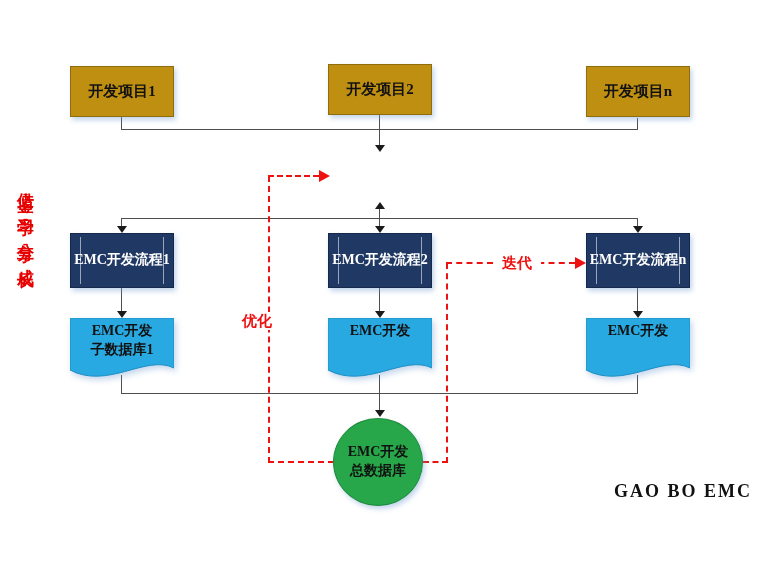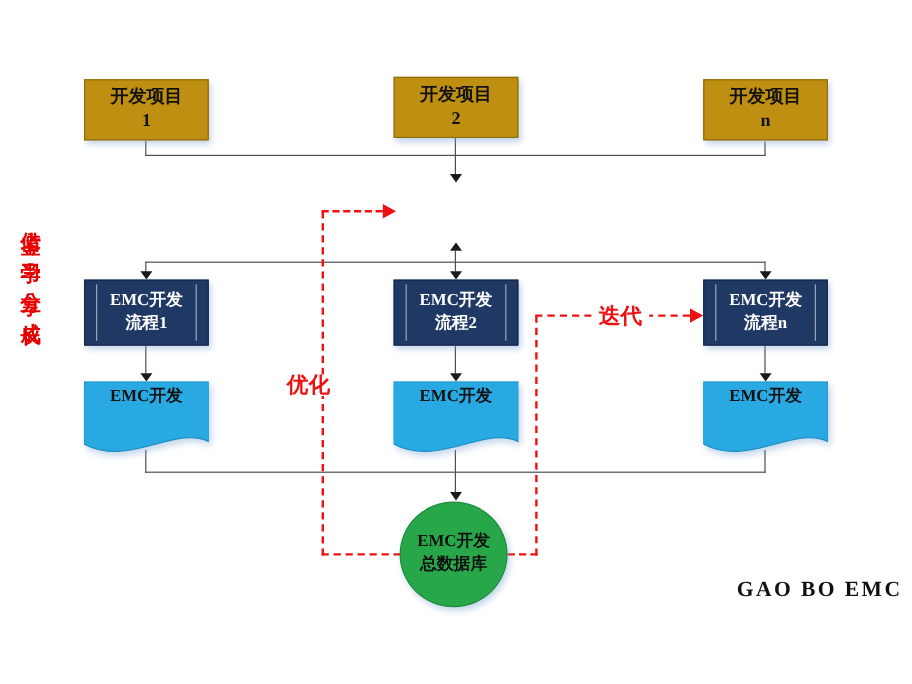--- a/index.html
+++ b/index.html
@@ -13,21 +13,21 @@
   }
   html,body{margin:0;padding:0;background:#e9e9e9;}
   #stage{
     position:relative;width:760px;height:570px;background:#ffffff;
     font-family:"Liberation Serif","DejaVu Serif",serif;
     overflow:hidden;margin:0 auto;
   }
   
   .node{
     position:absolute;box-sizing:border-box;
-    display:flex;flex-direction:column;align-items:center;justify-content:center;
+    display:flex;flex-direction:row;align-items:center;justify-content:center;
     text-align:center;font-weight:bold;line-height:1.3;
     box-shadow:2px 3px 5px rgba(120,160,210,.45);
   }
   .gold{width:104px;height:51px;background:var(--gold);border:1px solid var(--goldBorder);color:#111;font-size:15px;}
   .redbox{width:100px;height:50px;background:var(--red);border:1px solid var(--redBorder);color:#fff;font-size:15px;}
   .navy{width:104px;height:55px;background:var(--navy);border:1px solid var(--navyBorder);color:#fff;font-size:14px;}
   .stripes::before,.stripes::after{
     content:"";position:absolute;top:3px;bottom:3px;width:1px;background:rgba(255,255,255,.55);
   }
   .stripes::before{left:9px;} .stripes::after{right:9px;}
@@ -49,21 +49,21 @@
   .ln{position:absolute;background:var(--line);}
   .h{height:1px;} .v{width:1px;}
   .arr{position:absolute;width:0;height:0;}
   .arr.down{border-left:5px solid transparent;border-right:5px solid transparent;border-top:7px solid #1a1a1a;}
   .arr.up{border-left:5px solid transparent;border-right:5px solid transparent;border-bottom:7px solid #1a1a1a;}
   .rd{position:absolute;}
   .rd.h{height:0;border-top:2px dashed var(--accentRed);background:none;}
   .rd.v{width:0;border-left:2px dashed var(--accentRed);background:none;}
   .rarr{position:absolute;width:0;height:0;border-top:6px solid transparent;border-bottom:6px solid transparent;border-left:11px solid var(--accentRed);}
   .elabel{
-    position:absolute;color:var(--accentRed);font-weight:bold;font-size:18px;
+    position:absolute;color:var(--accentRed);font-weight:bold;font-size:15px;
     background:#fff;text-align:center;line-height:18px;
   }
   
   .slogan{
     position:absolute;left:14px;top:180px;height:220px;
     writing-mode:vertical-rl;text-orientation:upright;
     color:#E60000;font-weight:bold;font-size:17px;letter-spacing:2px;
   }
   .brand{
     position:absolute;left:614px;top:481px;color:#111;
@@ -143,20 +143,21 @@
     <div>EMC开发</div>
     <div>流程n</div>
   </div>
 
   <div class="doc" style="left:70px;top:318px;">
     <svg viewBox="0 0 104 64" preserveAspectRatio="none">
       <path d="M0 0 H104 V50 C76 36 38 72 0 52 Z"></path>
     </svg>
     <div class="doc-text">
       <div>EMC开发</div>
+      <div>子数据库1</div>
     </div>
   </div>
   <div class="doc" style="left:328px;top:318px;">
     <svg viewBox="0 0 104 64" preserveAspectRatio="none">
       <path d="M0 0 H104 V50 C76 36 38 72 0 52 Z"></path>
     </svg>
     <div class="doc-text">
       <div>EMC开发</div>
     </div>
   </div>

